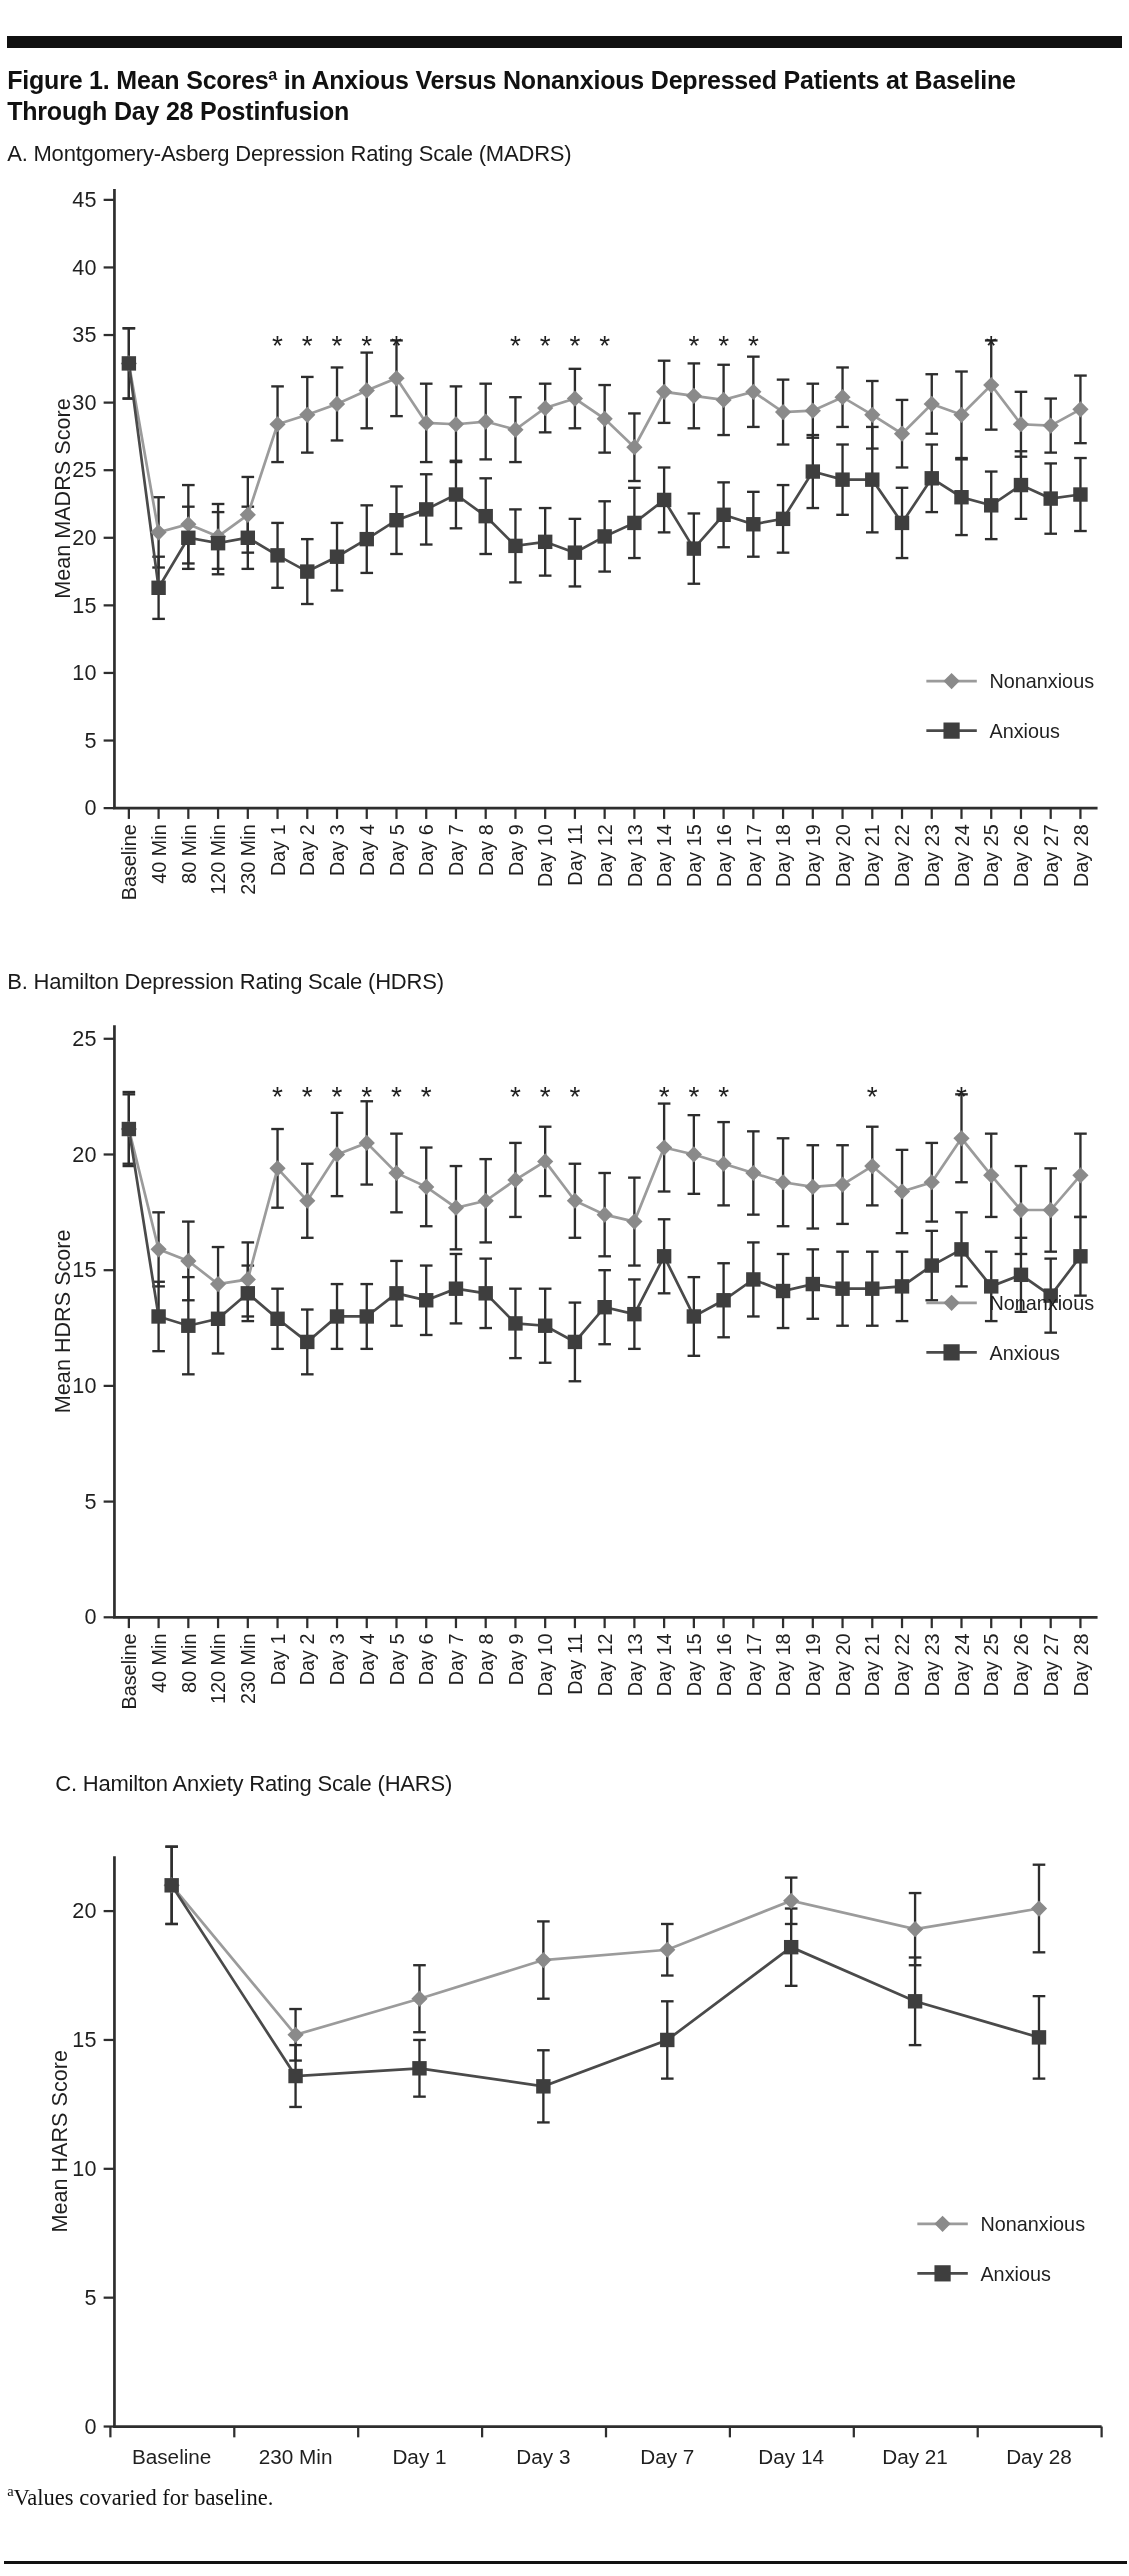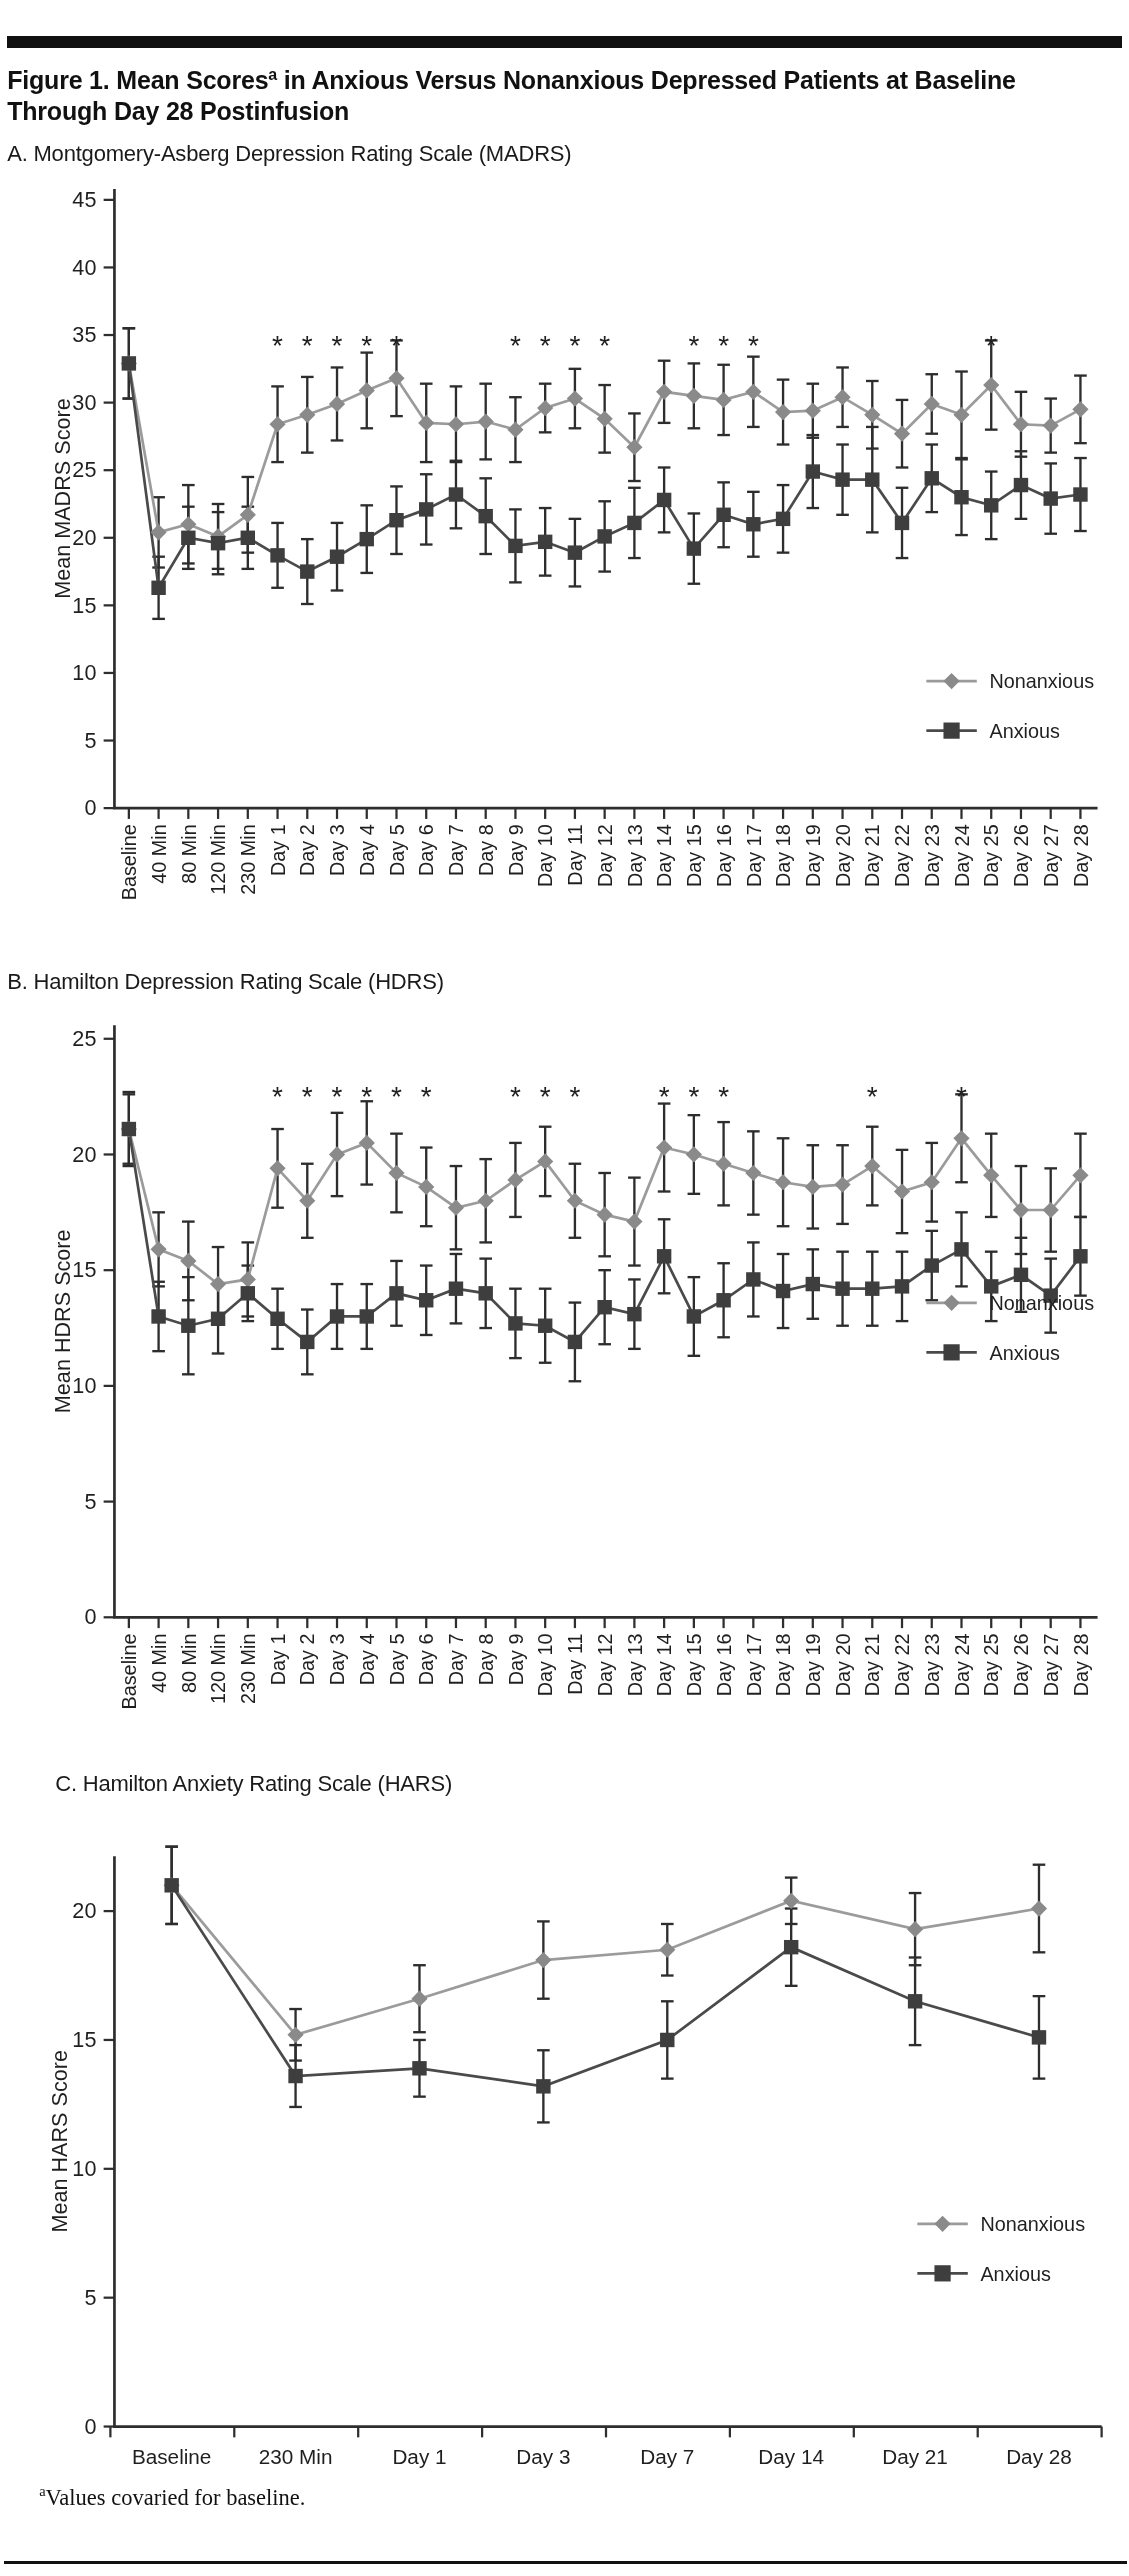--- a/index.html
+++ b/index.html
@@ -19,21 +19,21 @@
   #chart-b{top:1018px;}
   #chart-c{top:1838px;}
   svg text{font-family:"Liberation Sans",sans-serif;fill:#1f1f1f;}
   .ytick-label{font-size:24px;}
   .xtick-label{font-size:22px;}
   .xtick-label-h{font-size:23px;}
   .axis-title{font-size:24px;}
   .legend-label{font-size:22px;}
   .sig-star{font-size:31px;}
   .footnotes{position:absolute;left:7.2px;top:2476px;width:991px;
-             font-family:"Liberation Serif",serif;font-size:22.5px;line-height:31px;color:#111;margin-left:32px;}
+             font-family:"Liberation Serif",serif;font-size:22.5px;line-height:31px;color:#111;}
   .footnotes sup{font-size:14.4px;}
 </style>
 </head>
 <body>
 
 <div id="page">
   <div class="rule-top"></div>
 
   <div class="fig-title"><span>Figure 1. Mean Scores</span><sup>a</sup><span> in Anxious Versus Nonanxious Depressed Patients at Baseline Through Day 28 Postinfusion</span></div>
 

